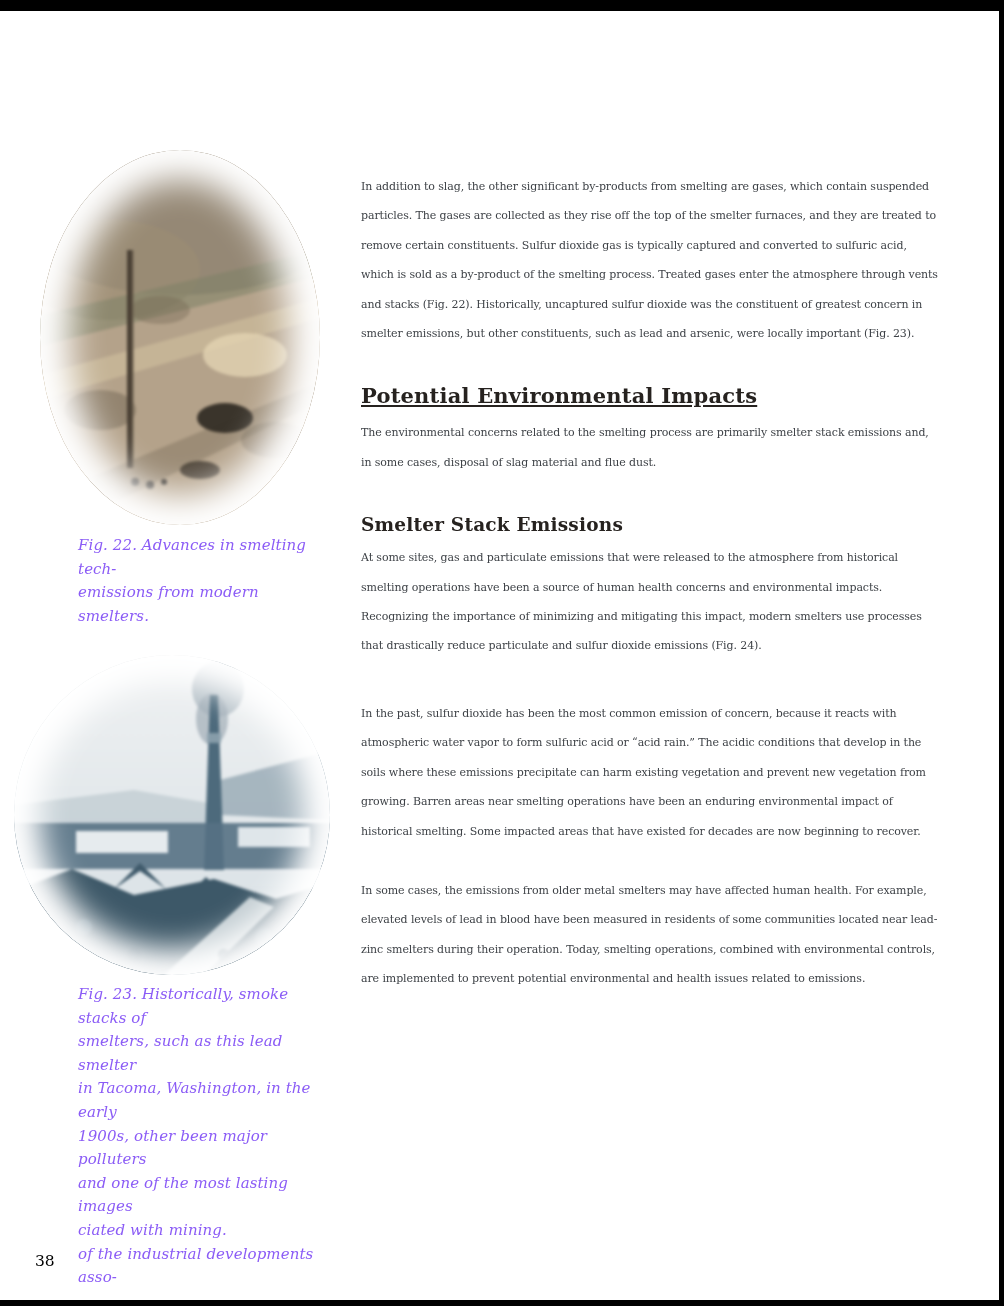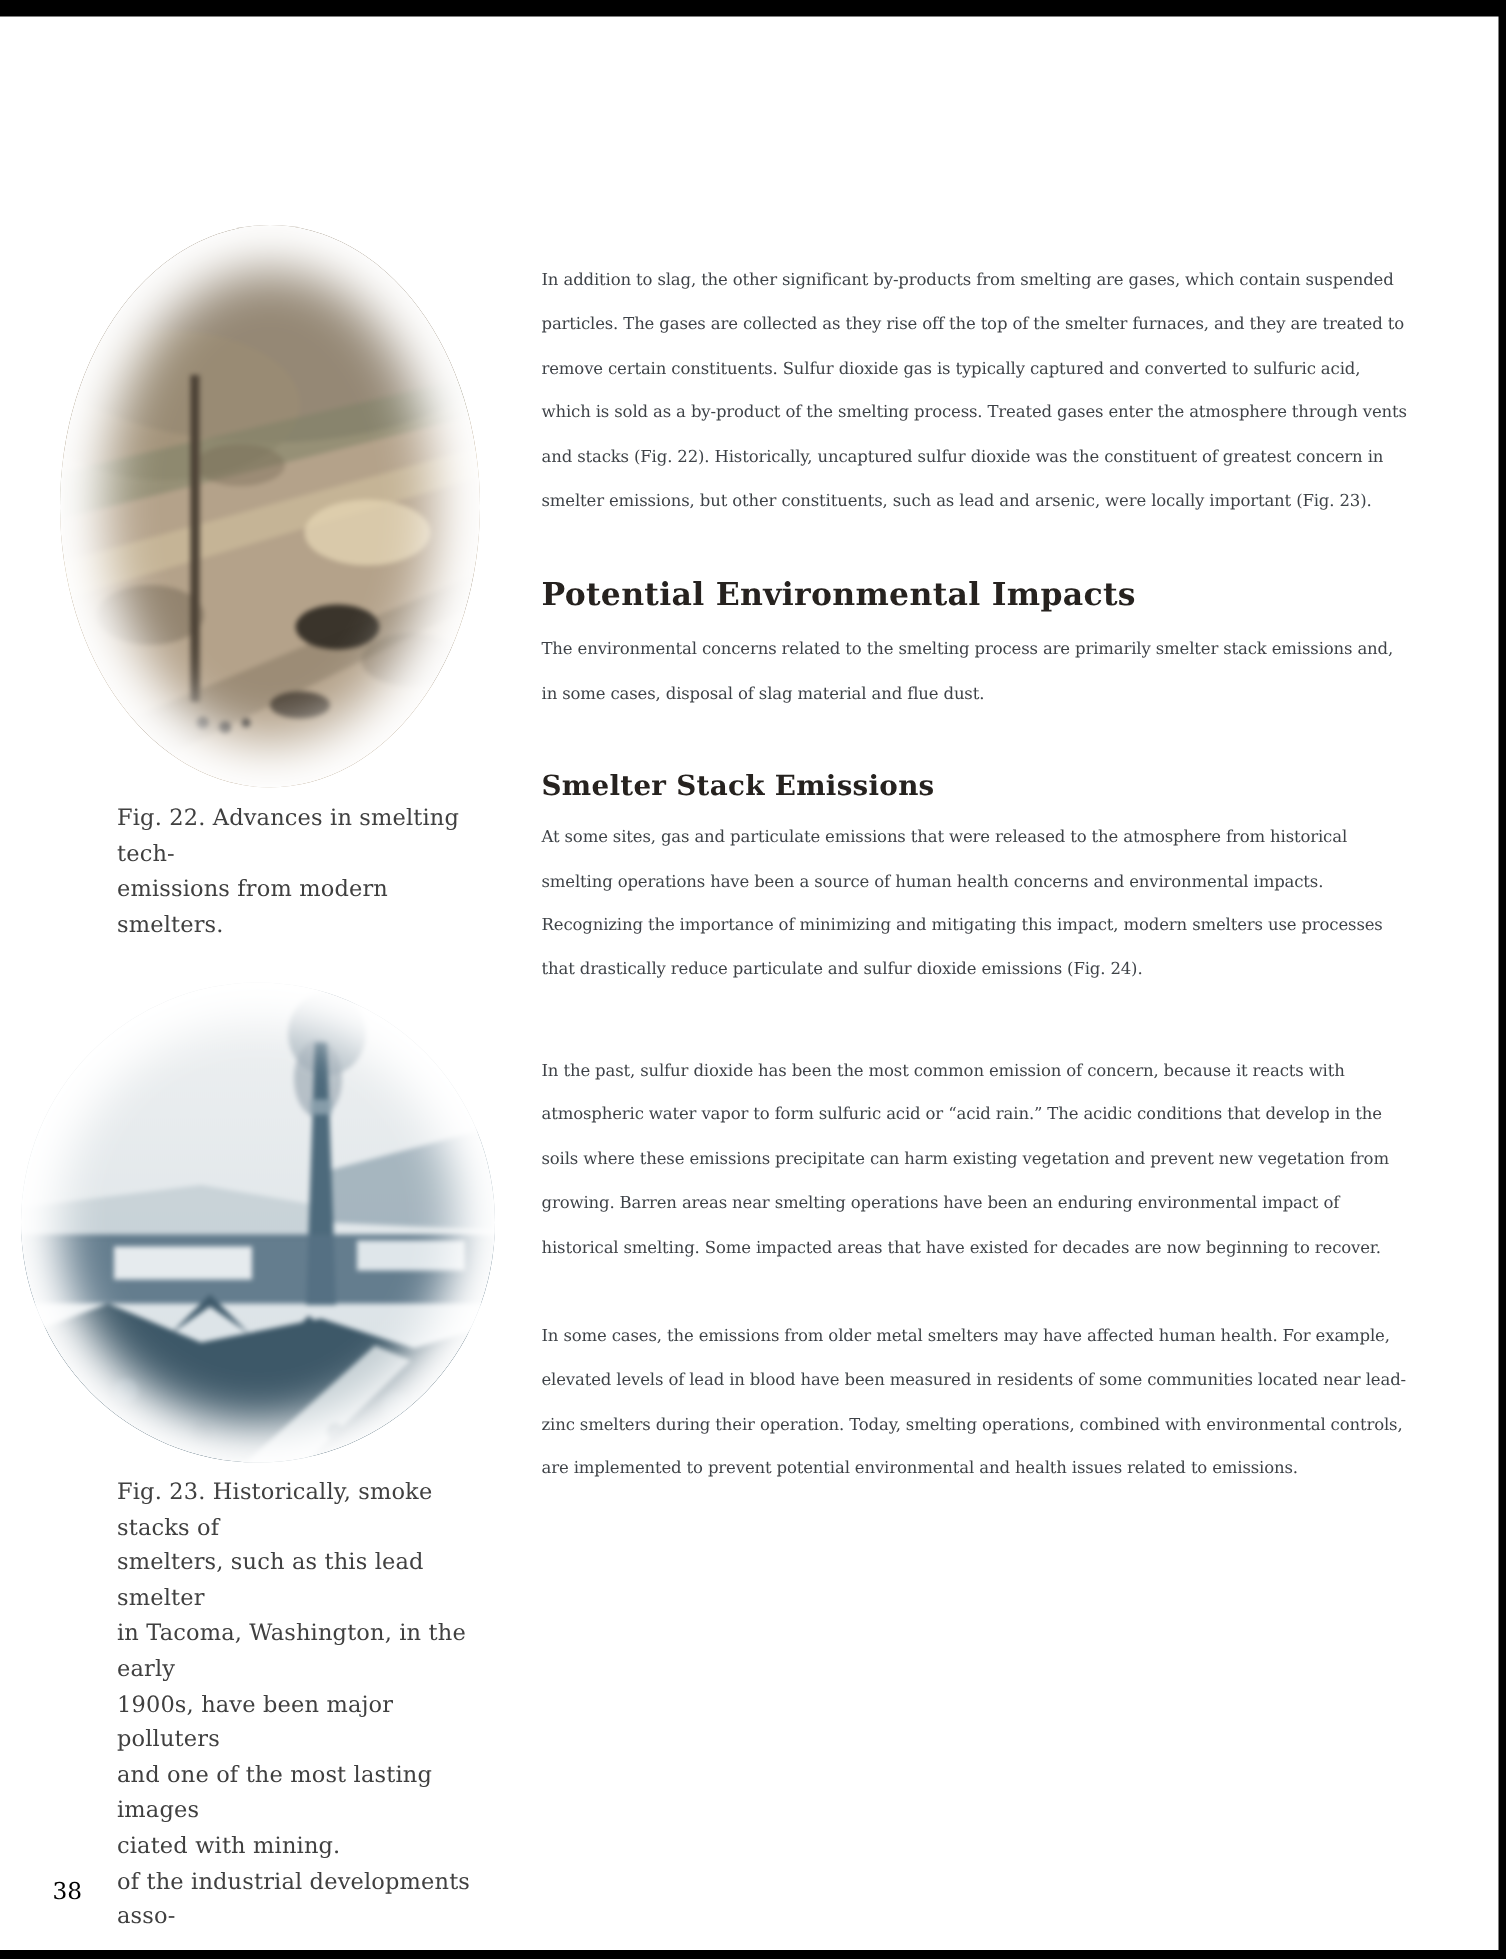--- a/index.html
+++ b/index.html
@@ -12,30 +12,30 @@
 
   
   .photo{position:absolute;overflow:hidden;}
   .photo svg{width:100%;height:100%;display:block;filter:blur(1.6px);}
   .feather{position:absolute;inset:0;pointer-events:none;}
   .oval22{left:40px;top:150px;width:280px;height:375px;border-radius:50%;}
   .oval22 .feather{border-radius:50%;box-shadow:inset 0 0 34px 30px #ffffff;}
   .circ23{left:14px;top:655px;width:316px;height:320px;border-radius:50%;}
   .circ23 .feather{border-radius:50%;box-shadow:inset 0 0 30px 26px #ffffff;}
 
-  .caption{position:absolute;font-size:15px;line-height:23.6px;
-           color:#404040;letter-spacing:0.1px;}
+  .caption{position:absolute;font-style:italic;font-size:15px;line-height:23.6px;
+           color:#8b5cf6;letter-spacing:0.1px;}
   .caption-22{left:78px;top:534px;width:230px;}
   .caption-23{left:78px;top:983px;width:250px;}
 
   
   .text-col{position:absolute;left:361px;top:172px;width:578px;color:#3e4247;}
   .text-col p{margin:0;font-size:11px;line-height:29.4px;letter-spacing:-0.1px;}
   .sec-heading{margin:34px 0 0 0;font-size:21px;line-height:27px;font-weight:bold;
-               color:#26221f;letter-spacing:0.2px;}
+               color:#26221f;letter-spacing:0.2px;text-decoration:underline;}
   .sub-heading{margin:36px 0 0 0;font-size:18.5px;line-height:24px;font-weight:bold;
                color:#26221f;letter-spacing:0.2px;}
   .p-after-sec{margin-top:9px !important;}
   .p-after-sub{margin-top:6px !important;}
   .p-gap-lg{margin-top:38px !important;}
   .p-gap-md{margin-top:30px !important;}
 
   .page-number{position:absolute;left:35px;top:1252px;font-size:15.5px;color:#000000;}
 </style>
 </head>
@@ -104,21 +104,21 @@
       <circle cx="120" cy="300" r="7" fill="#2f4a5b" opacity="0.7"></circle>
       <circle cx="210" cy="300" r="6" fill="#2f4a5b" opacity="0.6"></circle>
     </svg>
     <i class="feather"></i>
   </div>
 
   <div class="caption caption-23">
     <div>Fig. 23. Historically, smoke stacks of</div>
     <div>smelters, such as this lead smelter</div>
     <div>in Tacoma, Washington, in the early</div>
-    <div>1900s, have been major polluters</div>
+    <div>1900s, other been major polluters</div>
     <div>and one of the most lasting images</div>
     <div>ciated with mining.</div>
     <div>of the industrial developments asso-</div>
   </div>
 
   <div class="text-col">
     <p>In addition to slag, the other significant by-products from smelting are gases, which contain suspended particles. The gases are collected as they rise off the top of the smelter furnaces, and they are treated to remove certain constituents.  Sulfur dioxide gas is typically captured and converted to sulfuric acid, which is sold as a by-product of the smelting process. Treated gases enter the atmosphere through vents and stacks (Fig. 22). Historically, uncaptured sulfur dioxide was the constituent of greatest concern in smelter emissions, but other constituents, such as lead and arsenic, were locally important (Fig. 23).</p>
     <h2 class="sec-heading">Potential Environmental Impacts</h2>
     <p class="p-after-sec">The environmental concerns related to the smelting process are primarily smelter stack emissions and, in some cases, disposal of slag material and flue dust.</p>
     <h3 class="sub-heading">Smelter Stack Emissions</h3>

